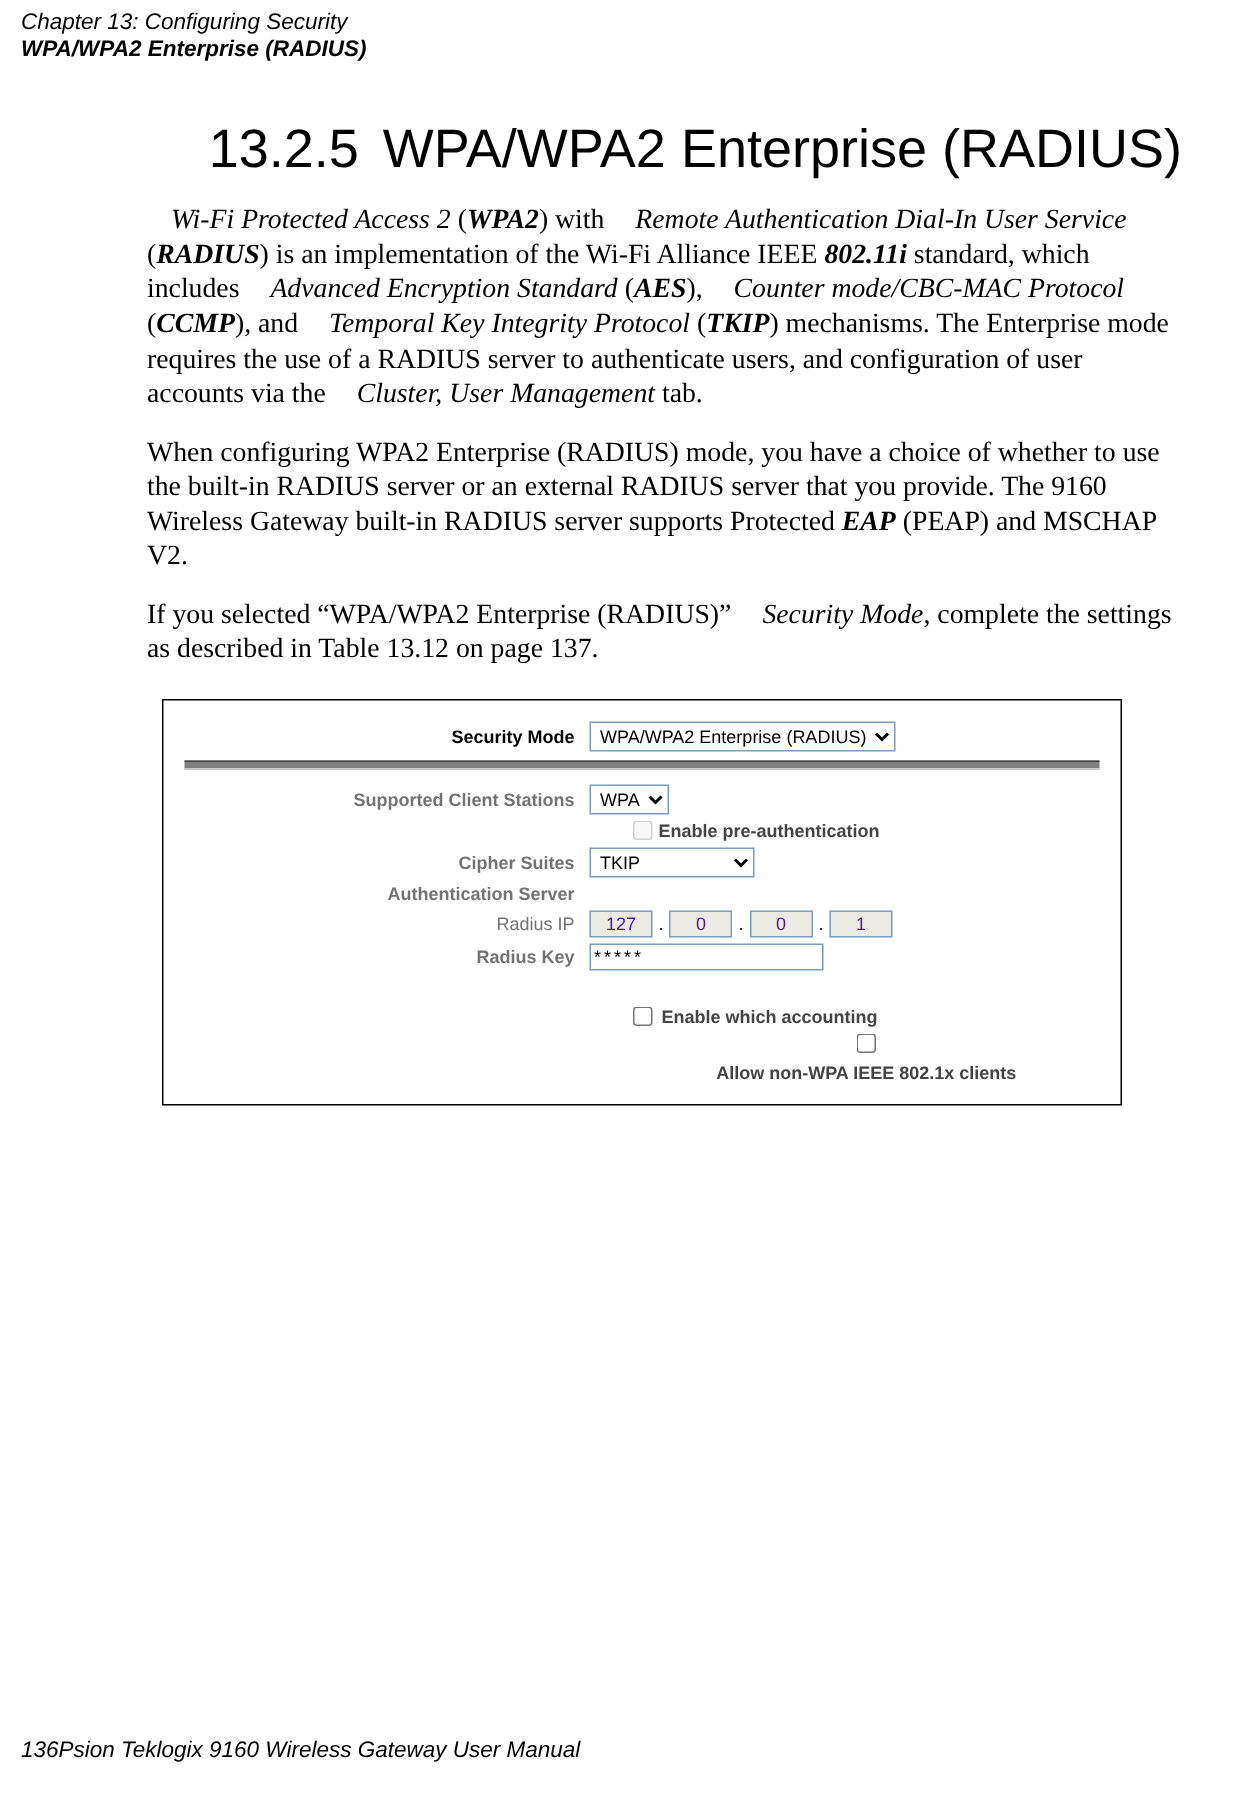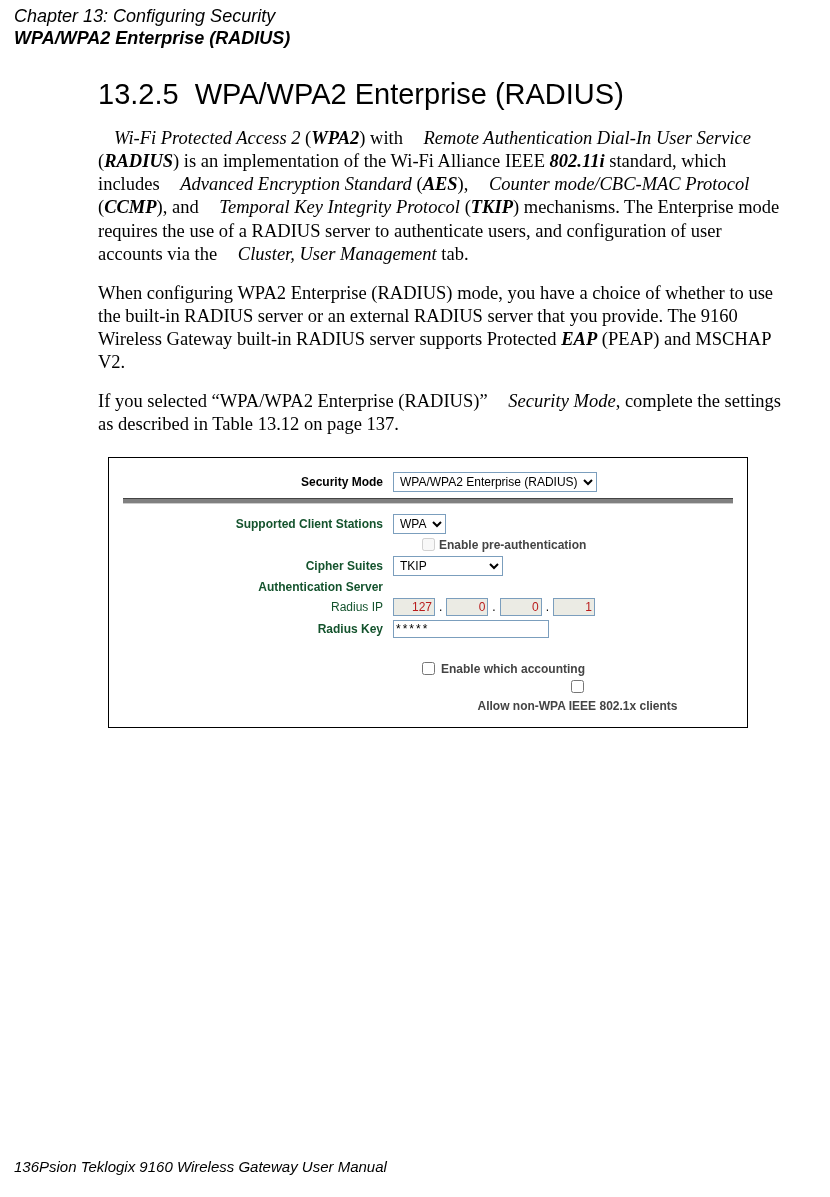--- a/index.html
+++ b/index.html
@@ -13,38 +13,39 @@
     position: relative;
     box-sizing: border-box;
   }
 
   .header-block {
     position: absolute;
     top: 6px;
     left: 14px;
     font-family: Arial, Helvetica, sans-serif;
     font-style: italic;
-    font-size: 18px;
+    font-size: 15px;
     line-height: 1.2;
   }
   .header-block .chapter { }
   .header-block .section { font-weight: bold; }
 
   .content {
     position: absolute;
     top: 78px;
     left: 98px;
     width: 690px;
   }
 
   .section-heading {
     font-family: Arial, Helvetica, sans-serif;
-    font-size: 29px;
+    font-size: 36px;
     font-weight: normal;
     margin-bottom: 16px;
+    text-align: right;
   }
   .section-heading .secnum { margin-right: 16px; }
 
   .para {
     font-family: "Times New Roman", Times, serif;
     font-size: 18.5px;
     line-height: 1.25;
     margin-bottom: 16px;
   }
 
@@ -65,21 +66,21 @@
 
   .row {
     display: flex;
     align-items: center;
     margin: 4px 0;
   }
   .row .label {
     width: 260px;
     text-align: right;
     font-weight: bold;
-    color: #14532d;
+    color: #737373;
     padding-right: 10px;
   }
   .row .control {
     flex: 1;
     display: flex;
     align-items: center;
     gap: 4px;
   }
 
   .sep-line {
@@ -96,21 +97,21 @@
     background: #fff;
     border: 1px solid #7b9ebd;
     padding: 1px 2px;
   }
   input[type="text"], input[type="password"] {
     font-family: Verdana, Arial, sans-serif;
     font-size: 12px;
     border: 1px solid #7b9ebd;
     padding: 1px 2px;
   }
-  .ip-field { width: 36px; background: #ebebe4; color: #b91c1c; text-align: right; }
+  .ip-field { width: 36px; background: #ebebe4; color: #4c1d95; text-align: center; }
   .key-field { width: 150px; font-family: monospace; letter-spacing: 2px; }
 
   .chk-row {
     display: flex;
     align-items: center;
     gap: 6px;
     font-weight: bold;
     color: #444;
     padding-left: 29px;
   }

